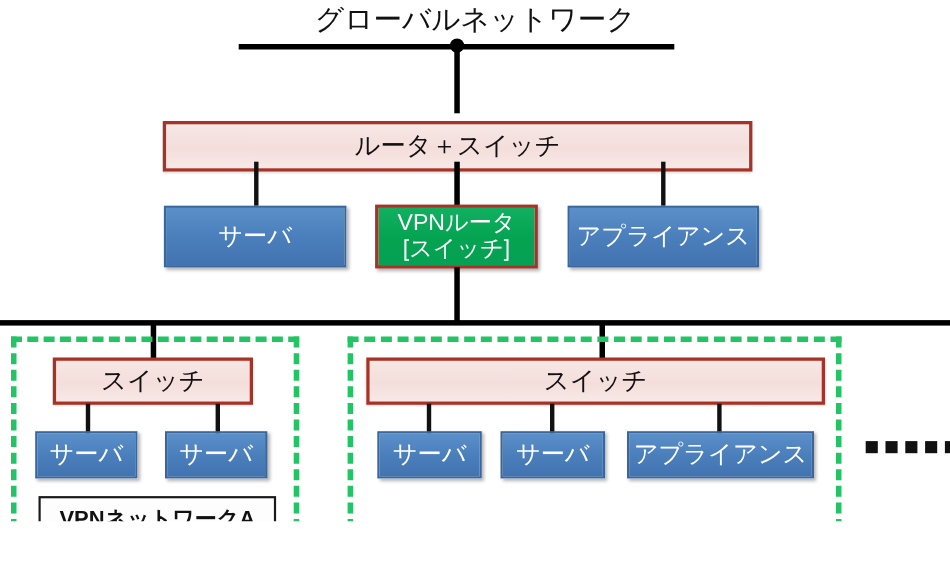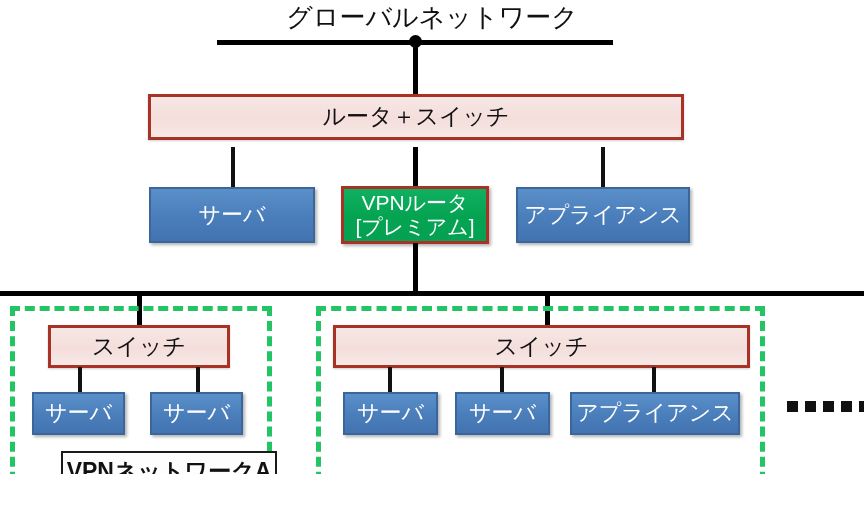--- a/index.html
+++ b/index.html
@@ -84,24 +84,23 @@
   }
   .vpn-label {
     position: absolute;
     box-sizing: border-box;
     display: flex;
     align-items: center;
     justify-content: center;
     background: #fdfdfd;
     border: 2px solid #1a1a1a;
     color: #111111;
-    font-size: 23px;
+    font-size: 20px;
     font-weight: bold;
     letter-spacing: 0px;
-    margin-left: 26px;
   }
 
   
   .diagram-title {
     position: absolute;
     text-align: center;
     color: #111111;
     font-size: 26px;
     font-family: "DejaVu Serif", "Liberation Serif", serif;
     white-space: nowrap;
@@ -124,30 +123,30 @@
 <body>
 
 <div id="canvas">
 
   <div class="diagram-title" style="left:0px; top:0px; width:864px;">グローバルネットワーク</div>
 
   <div class="hline" style="left:217px; top:40px; width:396px;"></div>
   <div class="junction-dot" style="left:409px; top:35px;"></div>
   <div class="vline" style="left:413px; top:41px; height:62px;"></div>
 
-  <div class="node node-switch" style="left:148px; top:94px; width:536px; height:46px;">ルータ＋スイッチ</div>
+  <div class="node node-switch" style="left:148px; top:110px; width:536px; height:46px;">ルータ＋スイッチ</div>
 
   <div class="vline-thin" style="left:231px; top:147px; height:40px;"></div>
   <div class="vline" style="left:413px; top:147px; height:40px;"></div>
   <div class="vline-thin" style="left:601px; top:147px; height:40px;"></div>
 
   <div class="node node-blue" style="left:149px; top:187px; width:166px; height:56px;">サーバ</div>
 
   <div class="node node-green" style="left:341px; top:186px; width:148px; height:58px;">VPNルータ
-[プレミアム]</div>
+[スイッチ]</div>
 
   <div class="node node-blue" style="left:516px; top:187px; width:174px; height:56px;">アプライアンス</div>
 
   <div class="vline" style="left:413px; top:243px; height:52px;"></div>
 
   <div class="hline" style="left:0px; top:291px; width:864px;"></div>
 
   <div class="vline" style="left:137px; top:294px; height:33px;"></div>
   <div class="vline" style="left:545px; top:294px; height:33px;"></div>
 

